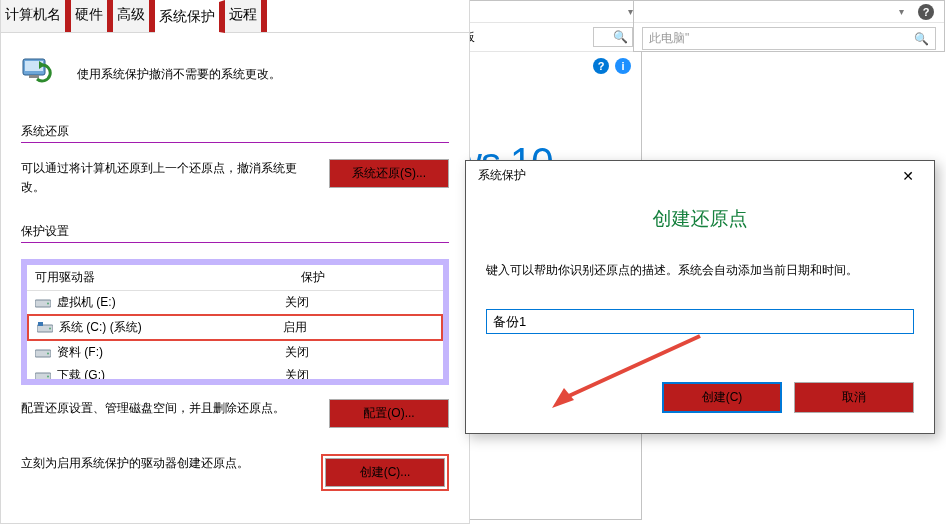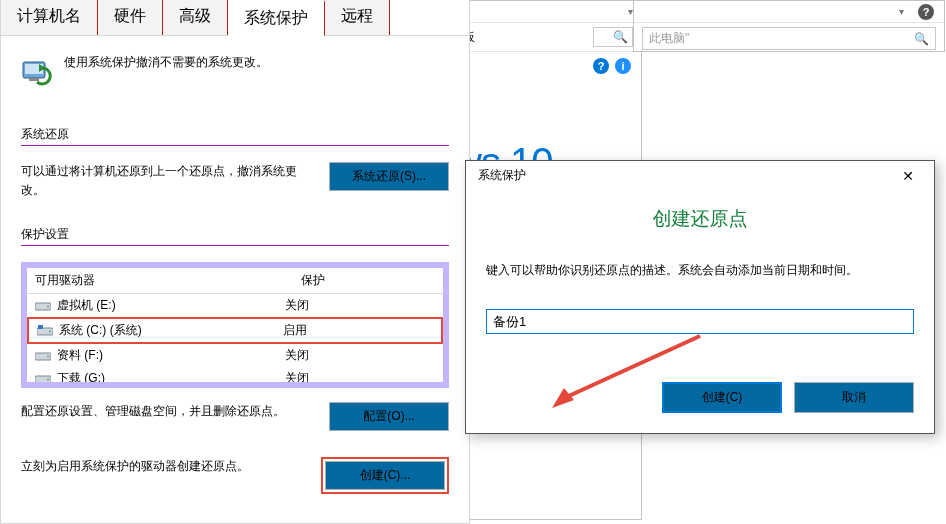--- a/index.html
+++ b/index.html
@@ -1,31 +1,31 @@
 <!DOCTYPE html>
 <html><head>
 <meta charset="utf-8">
 <style>
   * { box-sizing: border-box; margin: 0; padding: 0; }
   body { font-family: "Microsoft YaHei", "Segoe UI", sans-serif; font-size: 12px; background: #fff; width: 946px; height: 524px; position: relative; overflow: hidden; }
 
   
   .panel-main { position: absolute; left: 0; top: 0; width: 470px; height: 524px; background: #fff; border: 1px solid #d8d8d8; border-top: none; }
   .tabs { display: flex; border-bottom: 1px solid #d8d8d8; }
-  .tab { padding: 6px 16px; font-size: 16px; border-right: 1px solid #b91c1c; cursor: pointer; }
+  .tab { padding: 6px 4px; font-size: 14px; border-right: 6px solid #b91c1c; cursor: pointer; }
   .tab.active { background: #fff; border-top: 2px solid #fff; border-bottom: 1px solid #fff; margin-bottom: -1px; position: relative; }
   .tabs .tab:not(.active) { background: #f3f3f3; }
 
   .panel-body { padding: 18px 20px; }
-  .intro-row { display: flex; gap: 11px; align-items: flex-start; margin-bottom: 40px; }
+  .intro-row { display: flex; gap: 24px; align-items: flex-end; margin-bottom: 40px; }
   .shield-icon { width: 32px; height: 32px; flex-shrink: 0; }
   .section-title { font-size: 12px; padding-bottom: 2px; margin-bottom: 16px; border-bottom: 1px solid #a21caf; }
   .section-row { display: flex; align-items: flex-start; gap: 20px; margin-bottom: 26px; }
   .section-text { flex: 1; line-height: 1.6; }
-  .win-btn { min-width: 120px; padding: 5px 20px; font-size: 12px; font-family: inherit; background: #0369a1; border: 1px solid #adadad; cursor: pointer; }
+  .win-btn { min-width: 120px; padding: 5px 20px; font-size: 12px; font-family: inherit; background: #b91c1c; border: 1px solid #adadad; cursor: pointer; }
 
   .drive-table { border: 6px solid #c4b5fd; width: 100%; margin-bottom: 14px; }
   .drive-header { display: flex; background: #fff; border-bottom: 1px solid #e0e0e0; }
   .drive-header > div { padding: 4px 8px; font-size: 12px; }
   .col-drive { flex: 1; }
   .col-prot { width: 150px; }
   .drive-body { max-height: 88px; overflow-y: auto; position: relative; }
   .drive-row { display: flex; padding: 3px 8px; align-items: center; gap: 8px; }
   .drive-row .col-drive { display: flex; align-items: center; gap: 6px; }
   .drive-icon-svg { width: 16px; height: 12px; flex-shrink: 0; }

